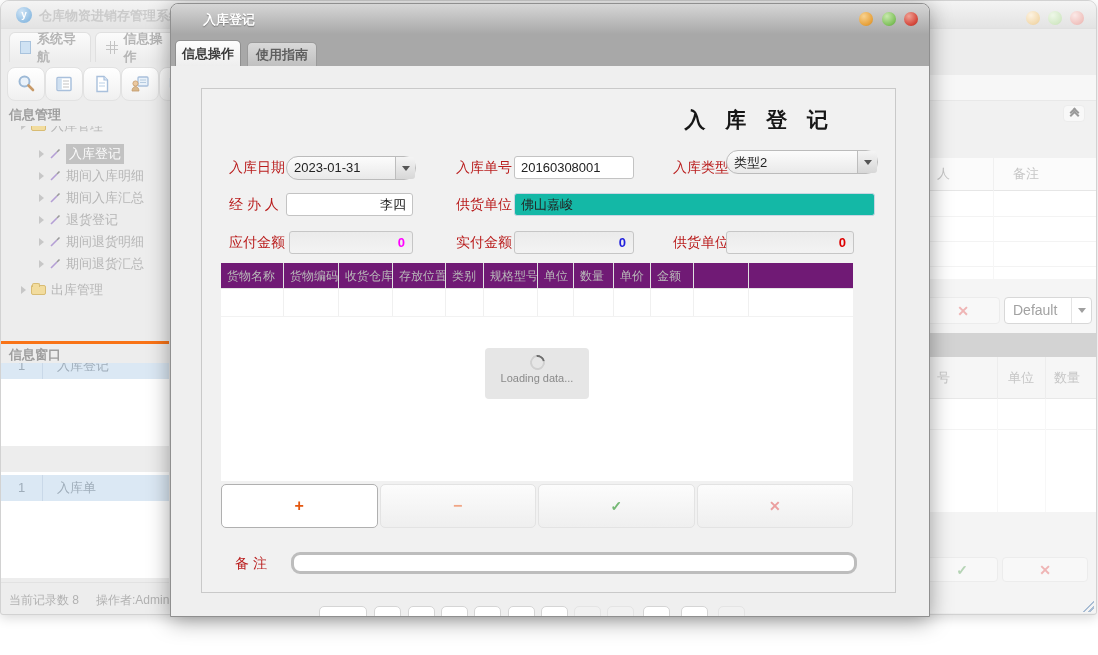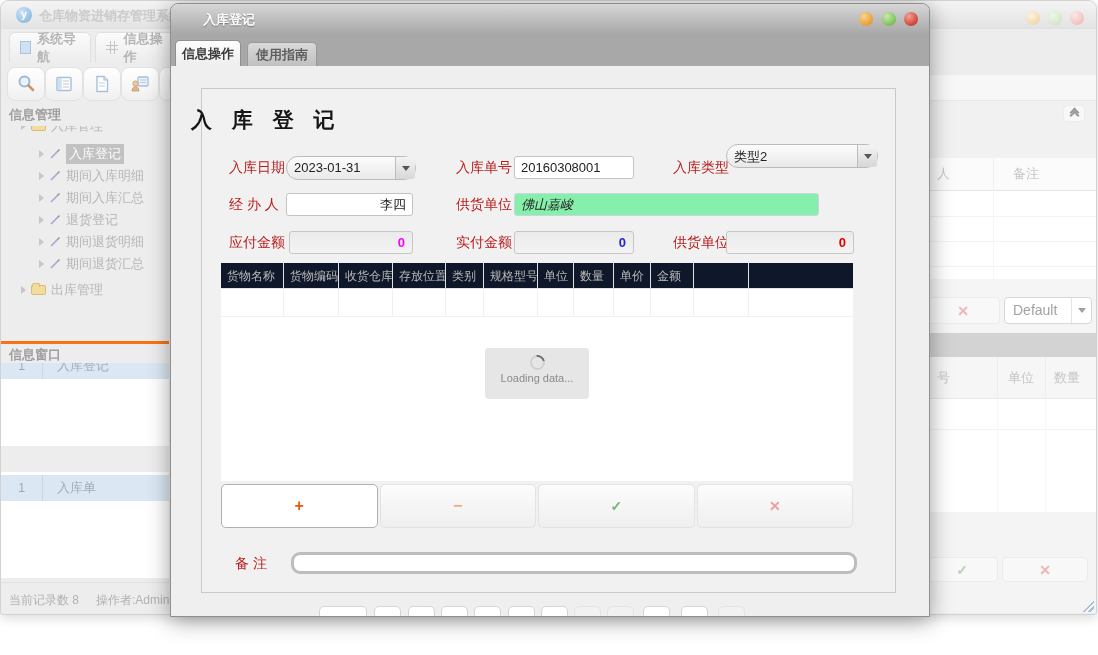--- a/index.html
+++ b/index.html
@@ -86,37 +86,37 @@
   .tl.r { background:radial-gradient(circle at 35% 30%, #f0a295, #d5493d 65%, #ab2c22); }
   #md-tabstrip { position:absolute; left:0; top:30px; width:100%; height:32px; background:#a8a8a8; }
   .md-tab { position:absolute; border-radius:5px 5px 0 0; font-size:13px; display:flex; align-items:center;
     justify-content:center; }
   .md-tab.active { left:4px; top:6px; width:66px; height:26px; background:linear-gradient(#fdfdfd,#eeeeee);
     color:#3a3a3a; font-weight:bold; border:1px solid #8f8f8f; border-bottom:none; }
   .md-tab.inactive { left:76px; top:8px; width:70px; height:24px; background:linear-gradient(#d9d9d9,#c0c0c0);
     color:#5f5f5f; font-weight:bold; border:1px solid #9a9a9a; border-bottom:none; }
   #md-panel { position:absolute; left:30px; top:84px; width:695px; height:505px; background:#f1f1f1;
     border:1px solid #c9c9c9; }
-  #md-heading { position:absolute; left:20px; top:102px; width:616px; text-align:left; font-size:21px;
+  #md-heading { position:absolute; left:48px; top:102px; width:616px; text-align:right; font-size:21px;
     font-weight:bold; letter-spacing:7px; color:#161616; }
   .flabel { position:absolute; font-size:14px; color:#b91c1c; line-height:23px; white-space:nowrap; }
   .finput { position:absolute; height:23px; background:#fff; border:1px solid #c3c3c3; border-radius:3px;
     font-size:13px; color:#222; padding:0 6px; font-family:"Liberation Sans",sans-serif; }
   .combo { position:absolute; height:24px; background:linear-gradient(#fcfcfc,#e9e9e9);
     border:1px solid #bbb; border-radius:12px; }
   .combo .cval { position:absolute; left:7px; top:3px; font-size:13px; color:#222; }
   .combo .cbtn { position:absolute; right:0; top:0; width:20px; height:100%;
     background:linear-gradient(#f4f4f4,#d7d7d7); border-left:1px solid #bdbdbd; border-radius:0 3px 3px 0;
     display:flex; align-items:center; justify-content:center; }
   .amount { position:absolute; height:23px; background:linear-gradient(#ebebeb,#f3f3f3);
     border:1px solid #c6c6c6; border-radius:3px; font-size:13px; font-weight:bold; text-align:right;
     padding:3px 7px 0 0; }
   
   #md-table { position:absolute; left:50px; top:259px; width:632px; height:218px; background:#fff; }
-  #md-thead { display:flex; height:26px; background:#0f172a; border-bottom:1px solid #e5e5e5; }
+  #md-thead { display:flex; height:26px; background:#701a75; border-bottom:1px solid #e5e5e5; }
   #md-thead span { font-size:12px; color:#b9b9b9; line-height:26px; padding-left:6px;
     border-right:1px solid #e0e0e0; overflow:hidden; white-space:nowrap; }
   #md-row0 { display:flex; height:28px; border-bottom:1px solid #f2f2f2; }
   #md-row0 span { border-right:1px solid #f0f0f0; }
   .cw0{width:63px}.cw1{width:55px}.cw2{width:54px}.cw3{width:53px}.cw4{width:38px}
   .cw5{width:54px}.cw6{width:36px}.cw7{width:40px}.cw8{width:37px}.cw9{width:43px}
   .cwf1{width:55px}.cwf2{width:104px;border-right:none!important}
   #md-loading { position:absolute; left:314px; top:344px; width:104px; height:51px; background:#e6e6e6;
     border-radius:4px; text-align:center; }
   #md-spinner { width:15px; height:15px; margin:7px auto 2px; border:2px solid #d0d0d0; border-top-color:#6e6e6e;
@@ -358,31 +358,31 @@
   <span class="flabel" style="left:58px; top:152px">入库日期</span>
   <div class="combo" style="left:115px; top:152px; width:130px">
     <span class="cval">2023-01-31</span>
     <span class="cbtn">
       <span class="dtri" style="border-top-color:#555"></span>
     </span>
   </div>
   <span class="flabel" style="left:285px; top:152px">入库单号</span>
   <input class="finput" style="left: 343px; top: 152px; width: 120px;" value="20160308001">
   <span class="flabel" style="left:502px; top:152px">入库类型</span>
-  <div class="combo" style="left:555px; top:140px; width:152px">
+  <div class="combo" style="left:555px; top:146px; width:152px">
     <span class="cval">类型2</span>
     <span class="cbtn">
       <span class="dtri" style="border-top-color:#555"></span>
     </span>
   </div>
 
   <span class="flabel" style="left:58px; top:189px">经 办 人</span>
   <input class="finput" style="left: 115px; top: 189px; width: 127px; text-align: right;" value="李四">
   <span class="flabel" style="left:285px; top:189px">供货单位</span>
-  <input class="finput" style="left: 343px; top: 189px; width: 305px; background: #86efac; border-color: rgb(201, 213, 226); font-style: italic;" value="佛山嘉峻">
+  <input class="finput" style="left: 343px; top: 189px; width: 361px; background: #14b8a6; border-color: rgb(201, 213, 226);" value="佛山嘉峻">
 
   <span class="flabel" style="left:58px; top:227px">应付金额</span>
   <div class="amount" style="left:118px; top:227px; width:124px; color:#ff00ff">0</div>
   <span class="flabel" style="left:285px; top:227px">实付金额</span>
   <div class="amount" style="left:343px; top:227px; width:120px; color:#2222dd">0</div>
   <span class="flabel" style="left:502px; top:227px">供货单位</span>
   <div class="amount" style="left:555px; top:227px; width:128px; color:#dd0000">0</div>
 
   <div id="md-table">
     <div id="md-thead">

